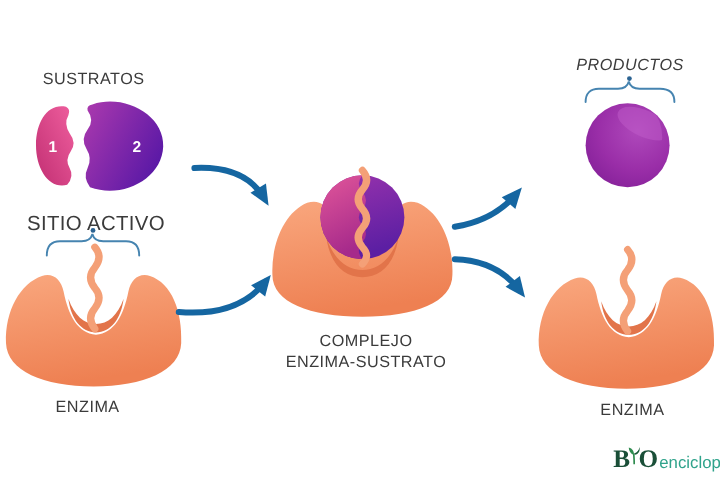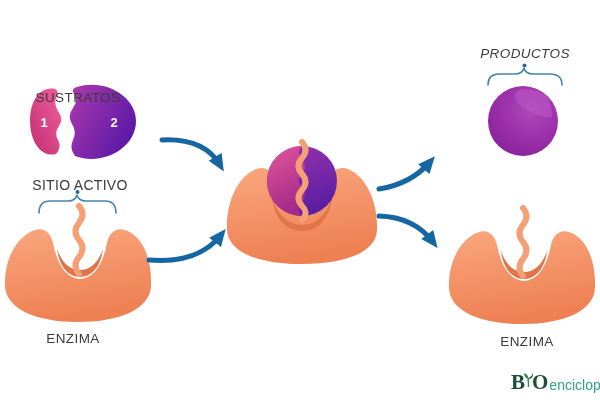--- a/index.html
+++ b/index.html
@@ -5,21 +5,21 @@
   html,body{margin:0;padding:0;background:#ffffff;}
   .stage{
     position:relative;width:600px;height:400px;background:#ffffff;overflow:hidden;
     font-family:"Liberation Sans", sans-serif;
   }
   .stage svg.canvas{position:absolute;left:0;top:0;}
   .lbl{
     position:absolute;color:#3b3b3b;font-size:13.5px;letter-spacing:.4px;
     text-align:center;white-space:nowrap;transform:translateX(-50%);
   }
-  .lbl.small{font-size:14px;letter-spacing:.3px;}
+  .lbl.small{font-size:17px;letter-spacing:.3px;}
   .lbl.two-line span{display:block;line-height:17.5px;}
   .num{
     position:absolute;color:#ffffff;font-size:13px;font-weight:bold;
     transform:translateX(-50%);letter-spacing:0;
   }
   .logo{
     position:absolute;left:511px;top:372px;display:flex;align-items:flex-end;
   }
   .logo .logo-b,.logo .logo-o{
     font-family:"Liberation Serif", serif;font-weight:bold;font-size:21px;
@@ -114,25 +114,29 @@
                C78,199 81,201 86,201 L105,201 C112,201 116,205 116,213"></path>
       <path d="M488,85 C488,78 492,74 499,74 L515,74 C520,74 523,72 524,68
                C525,72 528,74 533,74 L550,74 C558,74 562,78 562,85"></path>
     </g>
     <g fill="#2B6392">
       <circle cx="77.5" cy="192" r="2"></circle>
       <circle cx="524.5" cy="65.5" r="2"></circle>
     </g>
   </svg>
 
-  <div class="lbl" style="left:78px;top:58px;margin-top:32px;">SUSTRATOS</div>
+  <div class="lbl" style="left:78px;top:58px;">SUSTRATOS</div>
   <div class="num" style="left:44px;top:115px;">1</div>
   <div class="num" style="left:114px;top:115px;">2</div>
   <div class="lbl small" style="left:80px;top:177px;">SITIO ACTIVO</div>
   <div class="lbl" style="left:73px;top:331px;">ENZIMA</div>
+  <div class="lbl two-line" style="left:305px;top:275px;">
+    <span>COMPLEJO</span>
+    <span>ENZIMA-SUSTRATO</span>
+  </div>
   <div class="lbl" style="left:525px;top:46px;font-style:italic;">PRODUCTOS</div>
   <div class="lbl" style="left:527px;top:334px;">ENZIMA</div>
 
   <div class="logo">
     <span class="logo-b">B</span>
     <svg class="sprout" width="11" height="15" viewBox="0 0 11 15">
       <path d="M5.5,15 C5.5,10 5.2,8 5.1,6" fill="none" stroke="#2F8C4F" stroke-width="1.4"></path>
       <path d="M5,7 C2,6 1,3 1,1 C4,2 5.5,4 5.3,7 Z" fill="#2F8C4F"></path>
       <path d="M5.5,6 C8,5 9.5,3 10,0.5 C10.5,4 9,6.5 6,7 Z" fill="#1A5C38"></path>
     </svg>

